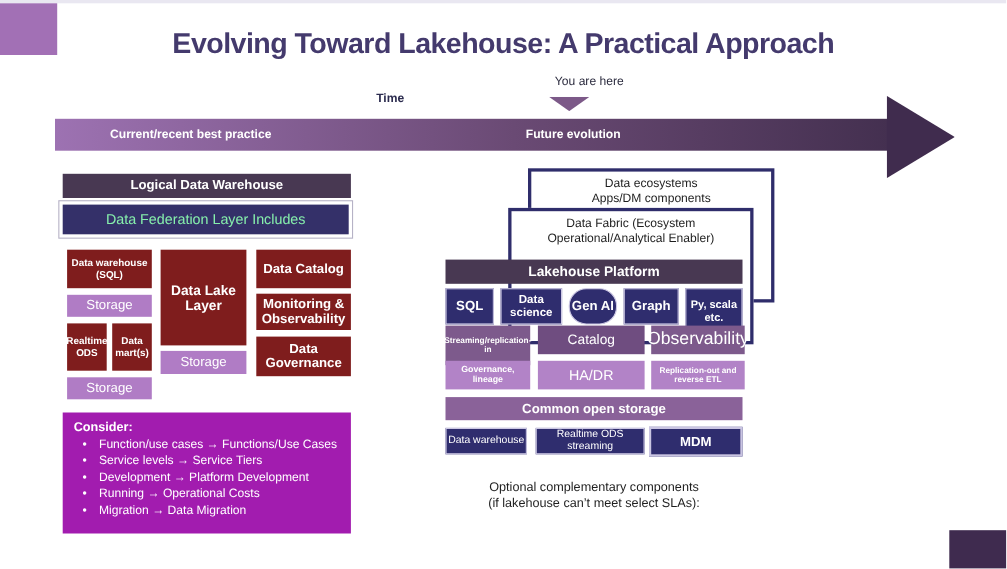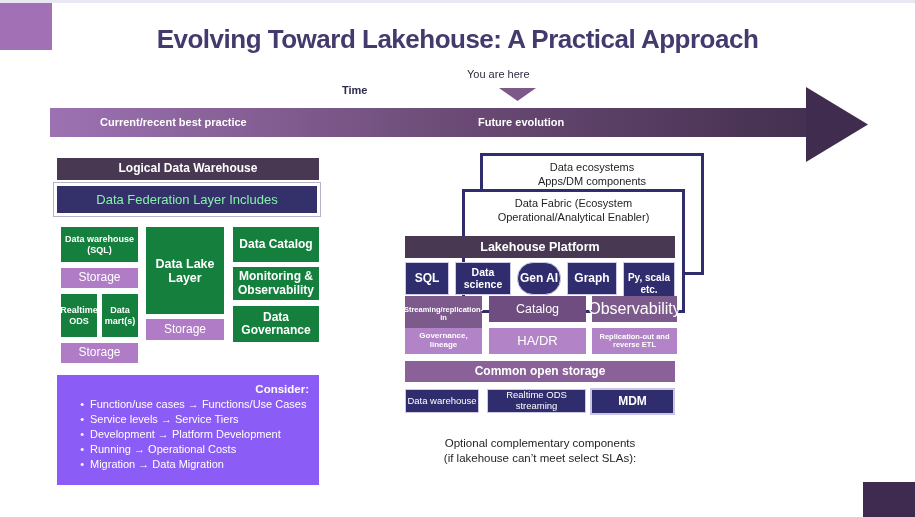--- a/index.html
+++ b/index.html
@@ -8,58 +8,58 @@
     font-family:"Liberation Sans", sans-serif;overflow:hidden;
   }
   .abs{position:absolute;box-sizing:border-box;}
   .box{
     position:absolute;box-sizing:border-box;display:flex;align-items:center;justify-content:center;
     text-align:center;color:#fff;line-height:1.12;
   }
   .plum{background:#483852;}
   .navy{background:#2f2d6e;}
   .fednavy{background:#343069;}
-  .purple{background:#15803d;}
+  .purple{background:#7f1d1d;}
   .lav{background:#b07cc5;}
   .med{background:#7d5a8c;}
   .med2{background:#6f4d80;}
   .lav2{background:#b283c7;}
   .cos{background:#8a6299;}
   .bordered{border:1px solid #cdc8e4;}
   .whitebox{position:absolute;box-sizing:border-box;background:#fff;border:3px solid #2f2d6b;}
   .wb-text{padding-top:5px;text-align:center;color:#1e1e1e;font-size:11px;line-height:1.25;}
   .title{
     position:absolute;left:0;top:24px;width:915px;text-align:center;
     font-size:26px;font-weight:bold;color:#443a6d;letter-spacing:-0.5px;
   }
   .smalllabel{position:absolute;font-size:11px;color:#2b2b3e;}
   .arrow-label{position:absolute;color:#fff;font-size:11px;font-weight:bold;z-index:4;}
   .consider{
-    position:absolute;left:57px;top:375px;width:262px;height:110px;background:#8b5cf6;
-    color:#fff;padding:8px 10px;box-sizing:border-box;text-align:right;
+    position:absolute;left:57px;top:375px;width:262px;height:110px;background:#a21caf;
+    color:#fff;padding:8px 10px;box-sizing:border-box;
   }
   .consider .c-title{font-size:11.5px;font-weight:bold;margin-bottom:2px;}
   .c-item{font-size:11px;line-height:1.36;display:flex;}
   .c-item .blt{width:9px;margin-left:8px;margin-right:6px;}
   .foot{position:absolute;left:405px;top:436px;width:270px;text-align:center;
         font-size:11.5px;color:#1f1f1f;line-height:1.3;}
   .z3{z-index:3;}
 </style>
 </head>
 <body>
 
 <div id="slide">
 
   <div class="abs" style="left:0;top:0;width:915px;height:3px;background:#e9e7f1;"></div>
   <div class="abs" style="left:0;top:3px;width:52px;height:47px;background:#a270b5;"></div>
   <div class="abs" style="left:863px;top:482px;width:52px;height:35px;background:#3f2b4f;"></div>
 
   <div class="title">Evolving Toward Lakehouse: A Practical Approach</div>
 
-  <div class="smalllabel" style="left:467px;top:68px;width:100px;text-align:left;">You are here</div>
+  <div class="smalllabel" style="left:467px;top:68px;width:100px;text-align:right;">You are here</div>
   <div class="abs" style="left:499px;top:88px;width:37px;height:13px;background:#7c5988;clip-path:polygon(0 0,100% 0,50% 100%);"></div>
   <div class="smalllabel" style="left:342px;top:84px;font-weight:bold;color:#2b2b4e;">Time</div>
 
   <div class="abs" style="left:50px;top:108px;width:758px;height:29px;background:linear-gradient(90deg,#9d72b2 0%,#6a4a74 55%,#443050 100%);"></div>
   <div class="abs" style="left:806px;top:87px;width:62px;height:75px;background:#402c4e;clip-path:polygon(0 0,100% 50%,0 100%);"></div>
   <div class="arrow-label" style="left:100px;top:116px;">Current/recent best practice</div>
   <div class="arrow-label" style="left:478px;top:116px;">Future evolution</div>
 
   <div class="box plum" style="left:57px;top:158px;width:262px;height:22px;font-size:12px;font-weight:bold;">Logical Data Warehouse</div>
 

